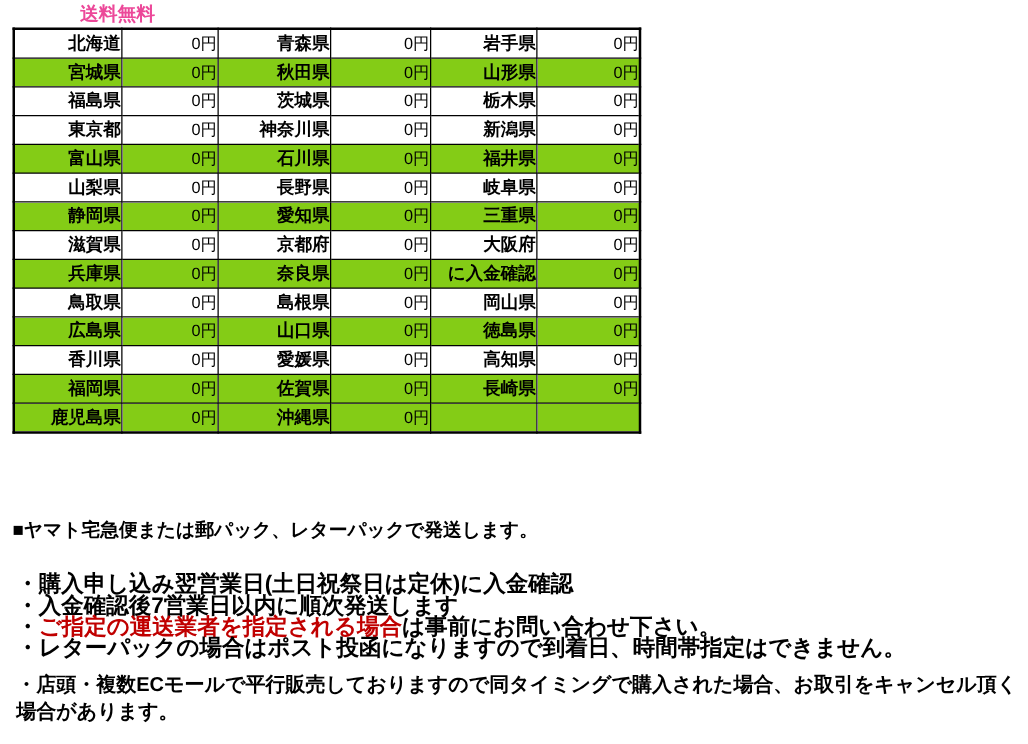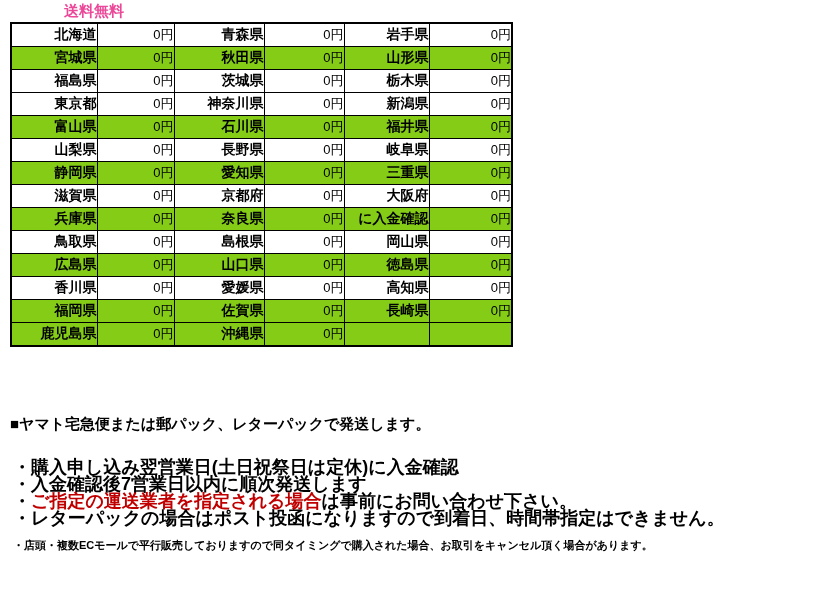--- a/index.html
+++ b/index.html
@@ -67,21 +67,21 @@
     font-weight: bold;
     line-height: 17px;
   }
   .notes .red {
     color: #c00000;
   }
   .small-note {
     position: absolute;
     left: 13px;
     top: 538px;
-    font-size: 11px;
+    font-size: 16px;
     font-weight: bold;
   }
 </style>
 </head>
 <body>
 
 <div class="free-shipping">送料無料</div>
 
 <table class="fee-table">
   <colgroup>

